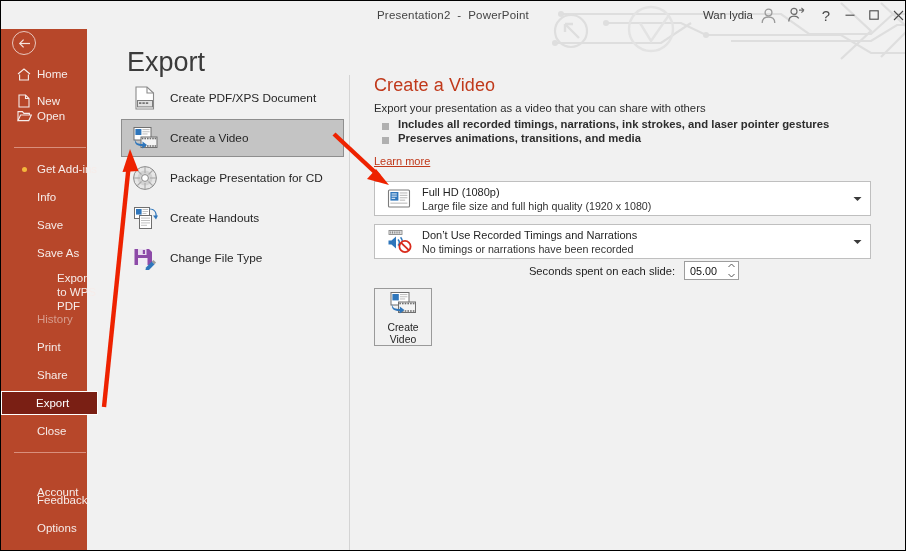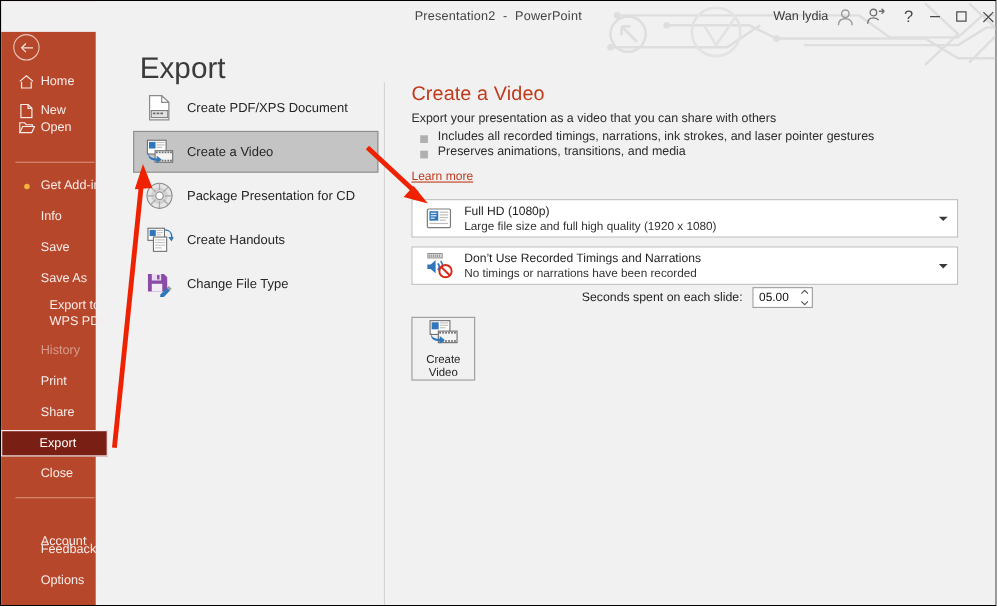--- a/index.html
+++ b/index.html
@@ -98,21 +98,21 @@
     position: absolute; left: 21px; top: 9px;
     width: 5px; height: 5px; border-radius: 50%;
     background: #f3b63c;
   }
   .nav-divider {
     position: absolute; left: 13px;
     width: 72px; height: 1px;
     background: #d98f7c;
   }
   .two-line { height: 34px; align-items: flex-start; padding-top: 1px; }
-  .two-line .nav-label { line-height: 14px; margin-left: 44px; }
+  .two-line .nav-label { line-height: 14px; margin-left: 56px; }
 
   
   #main {
     position: absolute; left: 98px; top: 28px;
     width: 806px; height: 521px;
     background: #f1f1f1;
   }
   #page-title {
     position: absolute; left: 28px; top: 18px;
     font-size: 27px; font-weight: 400;
@@ -156,21 +156,21 @@
   }
   #detail-title {
     font-size: 18px; color: #c0391b; font-weight: 400;
     margin-bottom: 6px; letter-spacing: .1px;
   }
   #detail-sub {
     font-size: 11.3px; color: #2d2d2d; margin-bottom: 4px;
   }
   .bullet-row {
     display: flex; align-items: center;
-    margin-left: 8px; margin-bottom: 2px;
+    margin-left: 8px; margin-bottom: 2px; font-weight: bold;
   }
   .bullet-sq {
     width: 7px; height: 7px; background: #b0b0b0;
     margin-top: 4px; margin-right: 9px; flex: none;
   }
   .bullet-text { font-size: 11.3px; color: #2d2d2d; white-space: nowrap; }
   #learn-more {
     display: inline-block; margin-top: 9px;
     font-size: 11px; color: #c0391b;
     text-decoration: underline;

